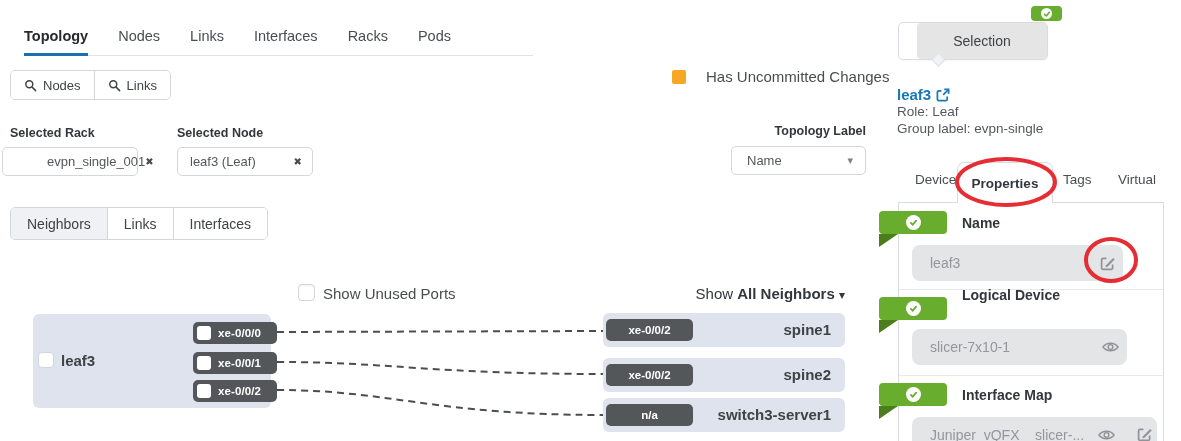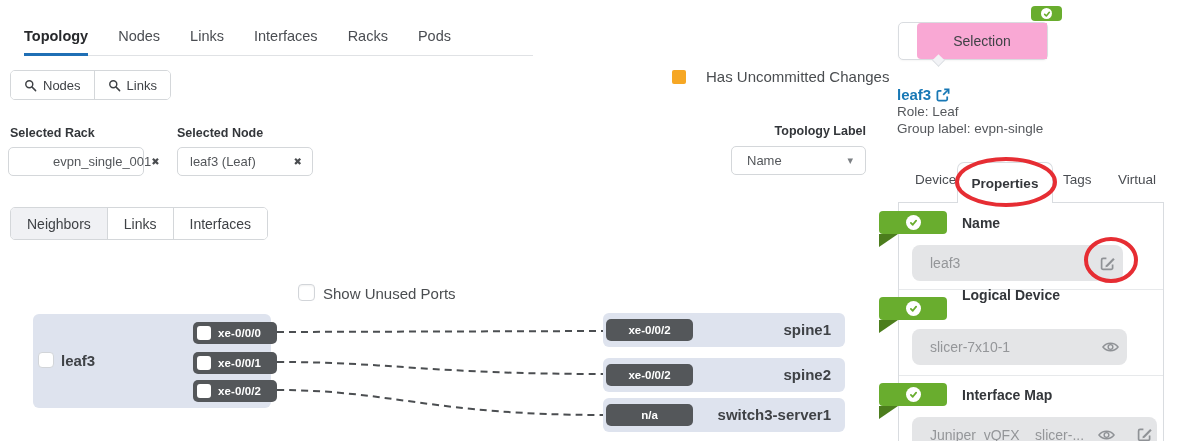--- a/index.html
+++ b/index.html
@@ -62,21 +62,21 @@
   .nb-chip { position:absolute; left:3px; top:6px; width:87px; height:22px; background:#54575a; border-radius:5px;
              color:#fff; font-size:11.5px; font-weight:bold; display:flex; align-items:center; justify-content:center; }
   .nb-name { position:absolute; right:14px; top:0; line-height:34px; font-size:15px; font-weight:bold; color:#3f4246; }
 
   .wires { position:absolute; left:0; top:0; width:1181px; height:441px; pointer-events:none; z-index:1; }
 
   
   .sel-tabs { position:absolute; left:898px; top:22px; width:150px; height:38px; border:1px solid #d9dce0; border-radius:5px;
               display:flex; background:#fff; font-size:14px; color:#3f4246; box-shadow:0 1px 2px rgba(0,0,0,.04); }
   .sel-tab { display:flex; align-items:center; justify-content:center; cursor:pointer; }
-  .sel-tab.selection { flex:1.25; background:#f9a8d4; border-radius:4px 0 0 4px;margin-left:18px; }
+  .sel-tab.selection { flex:1.25; background:#e5e5e5; border-radius:4px 0 0 4px;margin-left:18px; }
   .sel-tab.build { flex:1; border-left:1px solid #d9dce0; border-radius:0 4px 4px 0; }
   .sel-pointer { position:absolute; left:934px; top:56px; width:9px; height:9px; background:#f2f3f6;
                  border-right:1px solid #dcdfe3; border-bottom:1px solid #dcdfe3; transform:rotate(45deg); }
   .badge { position:absolute; left:1031px; top:6px; width:31px; height:15px; background:#69ad2e; border-radius:4px;
            display:flex; align-items:center; justify-content:center; z-index:3; }
   .check-circle { background:#fff; border-radius:50%; display:flex; align-items:center; justify-content:center; }
   .badge .check-circle { width:11px; height:11px; }
   .ribbon .check-circle { width:15px; height:15px; }
 
   .panel-title { position:absolute; left:897px; top:86px; font-size:15px; font-weight:bold; color:#1878b5;
@@ -131,21 +131,21 @@
         <svg viewBox="0 0 16 16" width="13" height="13">
             <circle cx="6.5" cy="6.5" r="4.3" fill="none" stroke="#3f4246" stroke-width="1.8"></circle>
             <line x1="10" y1="10" x2="14.3" y2="14.3" stroke="#3f4246" stroke-width="1.8" stroke-linecap="round"></line>
           </svg>
       </span>
       <span>Links</span>
     </div>
   </div>
 
   <div class="field-label" style="left:10px; top:126px;">Selected Rack</div>
-  <div class="pill" style="left:8px; top:147px;padding-left:44px;">
+  <div class="pill" style="left:2px; top:147px;padding-left:44px;">
     <span class="val">evpn_single_001</span>
     <span class="x-icon">✖</span>
   </div>
   <div class="field-label" style="left:177px; top:126px;">Selected Node</div>
   <div class="pill" style="left:177px; top:147px;">
     <span class="val">leaf3 (Leaf)</span>
     <span class="x-icon">✖</span>
   </div>
 
   <div class="uncommitted">
@@ -160,20 +160,25 @@
   </div>
 
   <div class="btn-group view-group">
     <div class="vt active">Neighbors</div>
     <div class="vt">Links</div>
     <div class="vt">Interfaces</div>
   </div>
 
   <div class="checkbox show-ports-cb"></div>
   <div class="show-ports-lb">Show Unused Ports</div>
+  <div class="show-neighbors">
+    <span>Show</span>
+    <b> <span>All Neighbors</span></b>
+    <span class="caret">▾</span>
+  </div>
 
   <svg class="wires" viewBox="0 0 1181 441">
     <g fill="none" stroke="#4b4e51" stroke-width="2" stroke-dasharray="7 5">
       <path d="M277 332 L604 331"></path>
       <path d="M277 362 C390 362 430 374 604 374"></path>
       <path d="M277 390 C390 390 432 415 604 415"></path>
     </g>
   </svg>
 
   <div class="node-box"></div>

